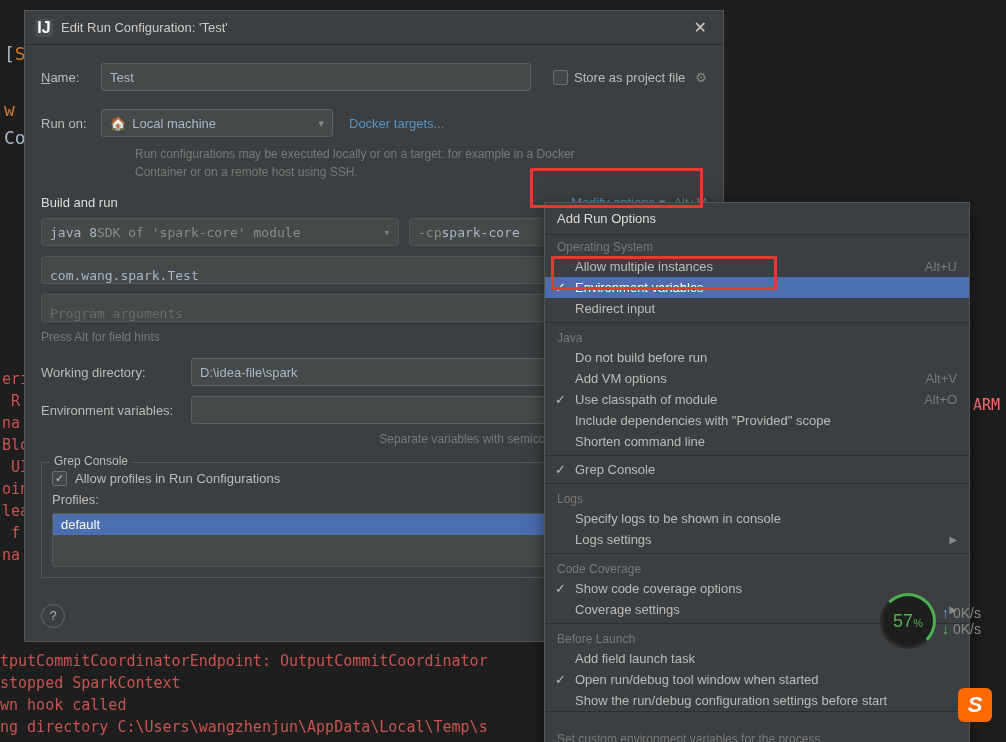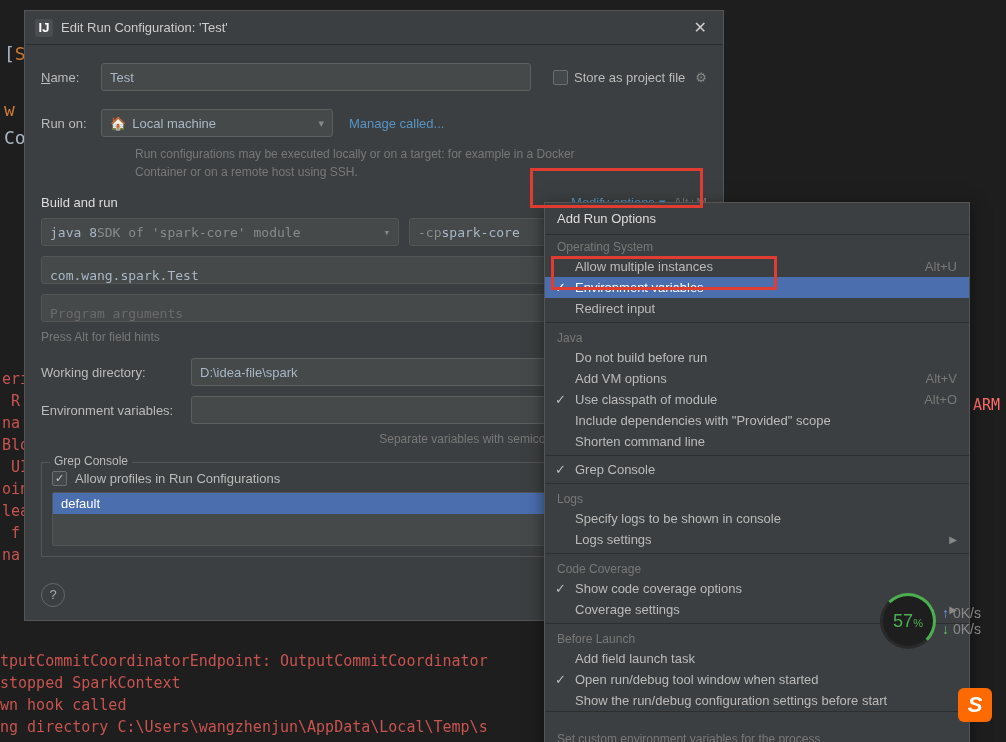--- a/index.html
+++ b/index.html
@@ -46,21 +46,21 @@
   align-items: center;
   height: 34px;
   padding: 0 10px;
   border-bottom: 1px solid #2b2b2b;
 }
 .titlebar .ij-icon {
   width: 18px; height: 18px;
   background: #4a4e51;
   display: inline-flex;
   align-items: center; justify-content: center;
-  font-size: 13px; font-weight: bold;
+  font-size: 16px; font-weight: bold;
   color: #fff;
   margin-right: 8px;
   border-radius: 3px;
 }
 .titlebar .title { flex: 1; color: #ccc; }
 .titlebar .close { color: #ccc; font-size: 16px; cursor: pointer; padding: 0 6px; }
 
 .dialog-body { padding: 10px 16px 0 16px; }
 
 .form-row { display: flex; align-items: center; margin: 8px 0; }
@@ -352,21 +352,21 @@
         <span style="color:#888; margin-left:4px;">⚙</span>
       </span>
     </div>
 
     <div class="form-row" style="margin-top:18px;">
       <span class="form-label" style="width:60px;">Run on:</span>
       <div class="select">
         <span class="home-icon">🏠</span>
         <span>Local machine</span>
       </div>
-      <span class="link" style="margin-left:16px;">Manage called...</span>
+      <span class="link" style="margin-left:16px;">Docker targets...</span>
     </div>
     <div class="hint" style="max-width:460px;">Run configurations may be executed locally or on a target: for example in a Docker Container or on a remote host using SSH.</div>
 
     <div class="section-head">
       <span class="section-title">Build and run</span>
       <span class="spacer"></span>
       <span class="modify-options">
         <span class="link"><span class="u">M</span>odify options</span>
         <span style="color:#5894c3;">▾</span>
         <span class="shortcut">Alt+M</span>
@@ -408,20 +408,21 @@
       <input class="input" style="flex: 1 1 0%;" value="">
     </div>
     <div style="color:#787878; font-size:12px; text-align:right; margin-top:3px;">Separate variables with semicolon: VAR=value; VAR1=value1</div>
 
     <div class="fieldset">
       <span class="legend">Grep Console</span>
       <div style="display:flex; align-items:center; gap:8px;">
         <span class="checkbox checked"></span>
         <span>Allow profiles in Run Configurations</span>
       </div>
+      <div style="margin-top:6px;">Profiles:</div>
       <div class="profile-list">
         <div class="profile-item">default</div>
       </div>
     </div>
 
     <div class="button-row">
       <span class="help-btn">?</span>
       <button class="ok-btn">OK</button>
     </div>
 

